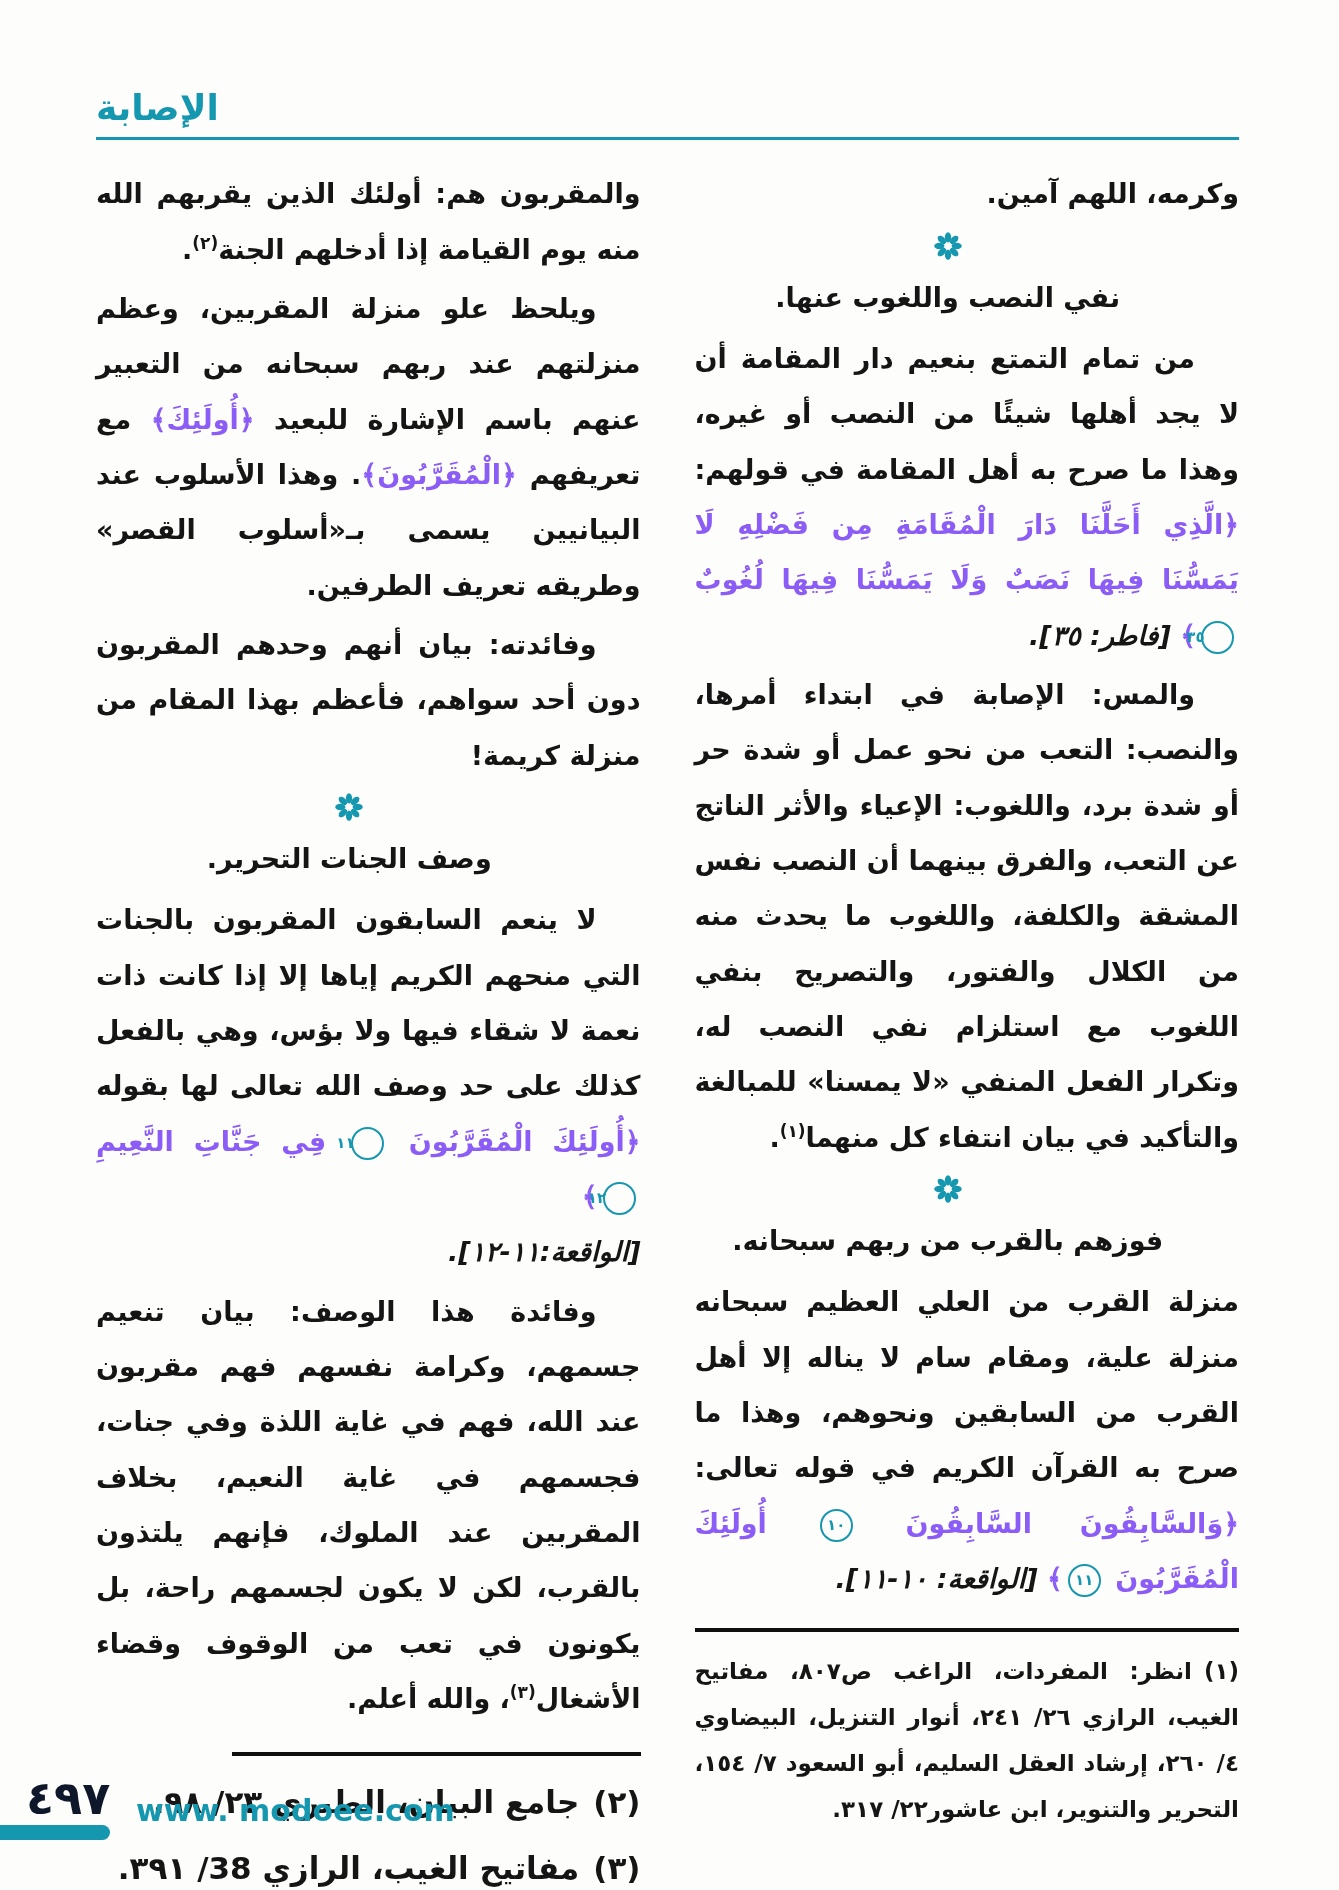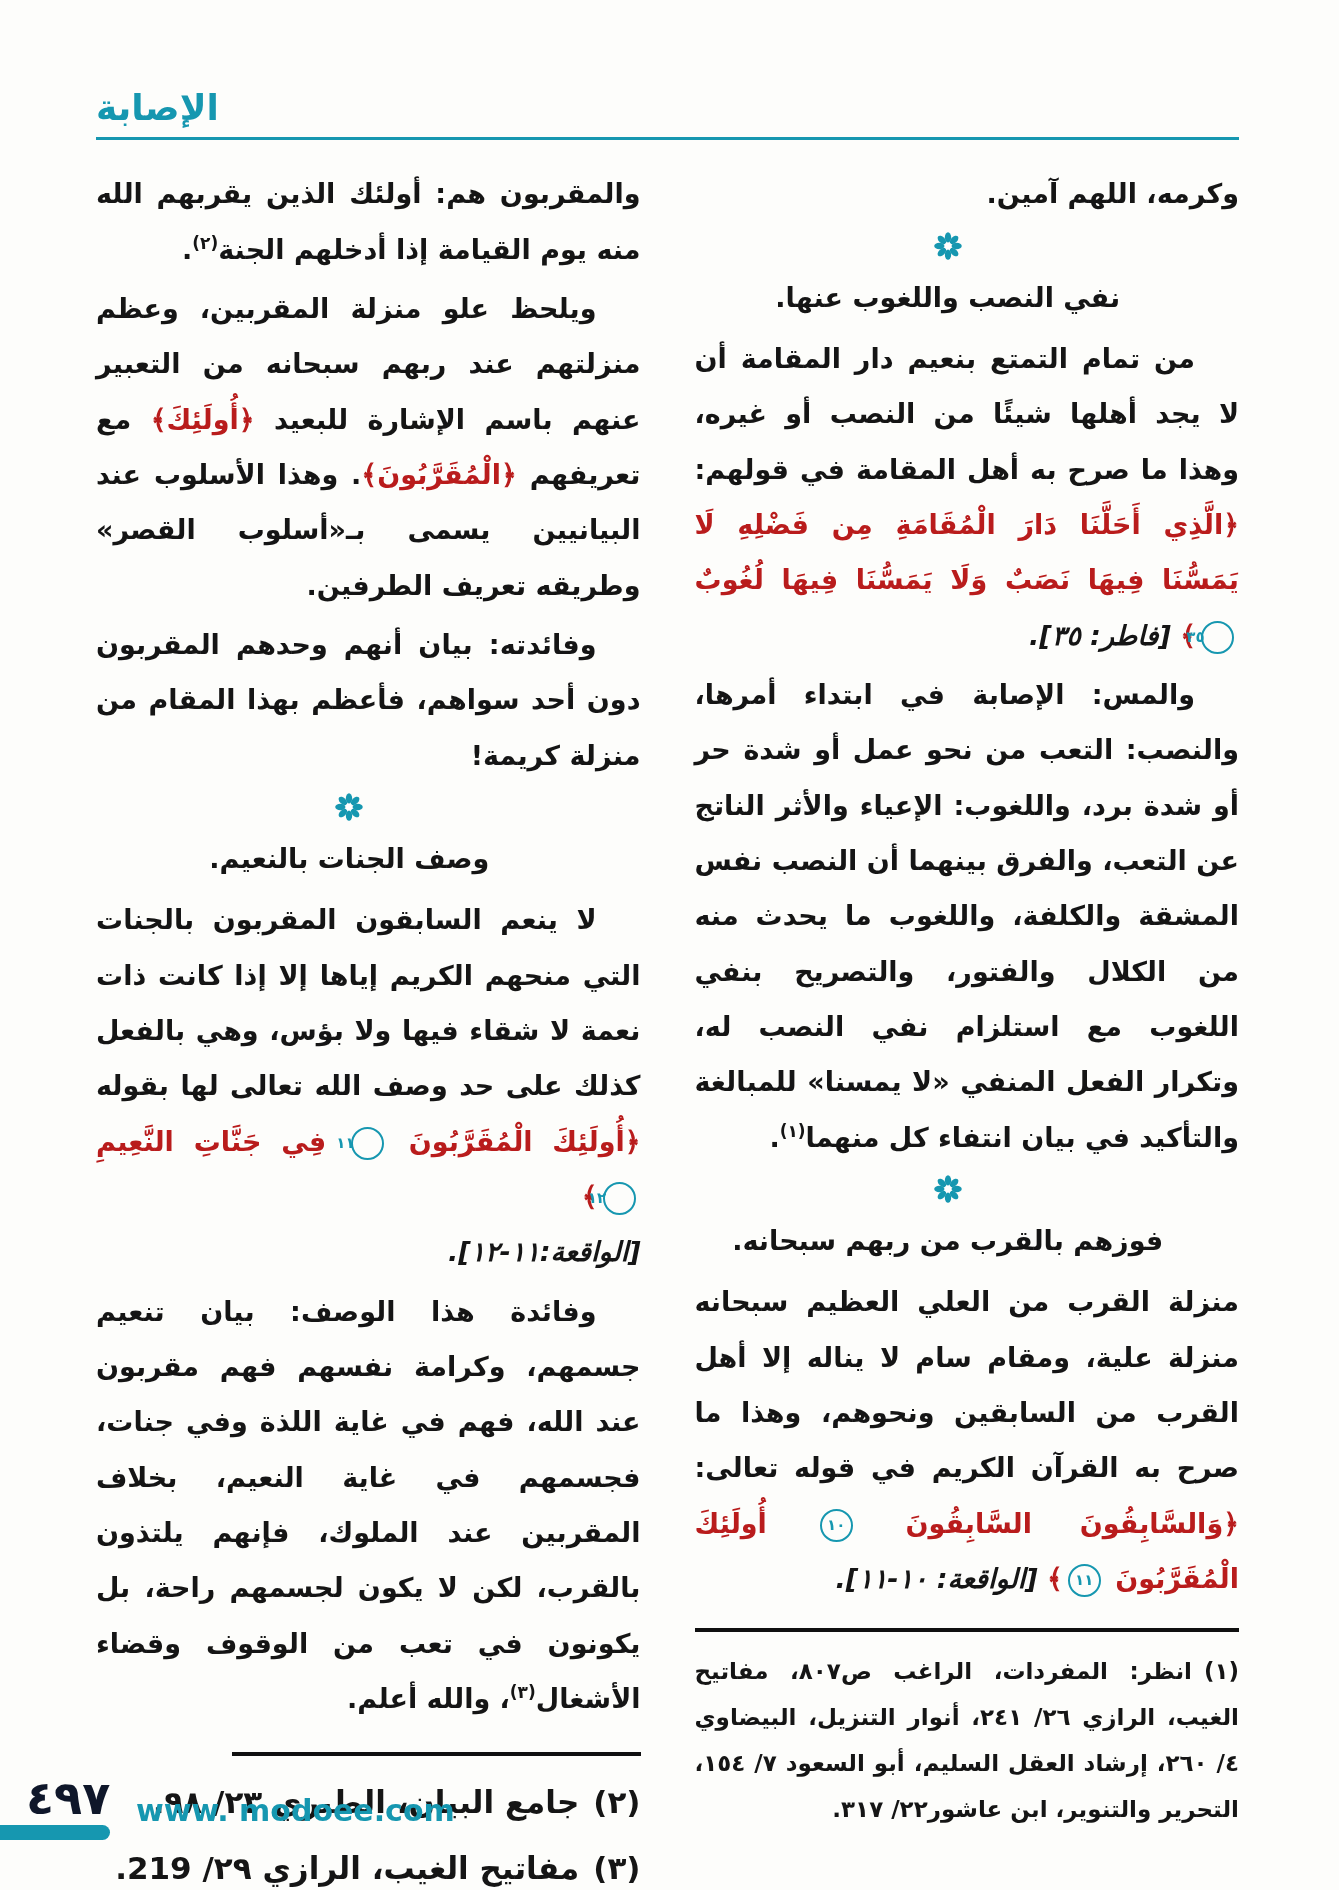--- a/index.html
+++ b/index.html
@@ -47,21 +47,21 @@
     align-items: center;
     gap: 12px;
     padding-right: 38px;
     font-size: 27px;
     font-weight: 800;
     margin: 10px 0 8px 0;
     line-height: 1.9;
     flex-direction: column;
   }
   .flower { display: inline-flex; flex: 0 0 auto; }
-  .quran { color: #b91c1c; }
+  .quran { color: #8b5cf6; }
   .ref { color: #151515; font-style: italic; }
   .ref.block { display: block; text-indent: 0; }
   .vnum {
     display: inline-flex;
     align-items: center;
     justify-content: center;
     width: 33px; height: 33px;
     border: 2px solid #1697b0;
     border-radius: 50%;
     vertical-align: middle;
@@ -215,21 +215,21 @@
                 <g transform="rotate(45 12 12)">
                   <ellipse cx="12" cy="4.6" rx="2.7" ry="4.4"></ellipse>
                     <ellipse cx="12" cy="19.4" rx="2.7" ry="4.4"></ellipse>
                   <ellipse cx="4.6" cy="12" rx="4.4" ry="2.7"></ellipse>
                     <ellipse cx="19.4" cy="12" rx="4.4" ry="2.7"></ellipse>
                 </g>
               </g>
               <circle cx="12" cy="12" r="2.8" fill="#fff"></circle>
             </svg>
           </span>
-          <span>وصف الجنات بالنعيم.</span>
+          <span>وصف الجنات التحرير.</span>
         </h3>
 
         <p class="para">
           <span>لا ينعم السابقون المقربون بالجنات التي منحهم الكريم إياها إلا إذا كانت ذات نعمة لا شقاء فيها ولا بؤس، وهي بالفعل كذلك على حد وصف الله تعالى لها بقوله </span><span class="quran">﴿أُولَئِكَ الْمُقَرَّبُونَ </span><span class="vnum">
               <span>١١</span>
             </span><span class="quran"> فِي جَنَّاتِ النَّعِيمِ </span><span class="vnum">
               <span>١٢</span>
             </span><span class="quran">﴾</span>
           <span class="ref block">[الواقعة:١١-١٢].</span>
         </p>
@@ -237,21 +237,21 @@
         <p class="para">
           <span>وفائدة هذا الوصف: بيان تنعيم جسمهم، وكرامة نفسهم فهم مقربون عند الله، فهم في غاية اللذة وفي جنات، فجسمهم في غاية النعيم، بخلاف المقربين عند الملوك، فإنهم يلتذون بالقرب، لكن لا يكون لجسمهم راحة، بل يكونون في تعب من الوقوف وقضاء الأشغال</span><sup class="fnmark">(٣)</sup><span>، والله أعلم.</span>
         </p>
 
         <div class="fn-sep"></div>
         <div class="fn-lines">
           <p class="fn-line">
             <span class="marker">(٢)</span><span>جامع البيان، الطبري ٢٣/ ٩٨.</span>
           </p>
           <p class="fn-line">
-            <span class="marker">(٣)</span><span>مفاتيح الغيب، الرازي ٢٩/ 219.</span>
+            <span class="marker">(٣)</span><span>مفاتيح الغيب، الرازي 38/ ٣٩١.</span>
           </p>
         </div>
 
       </section>
     </div>
   </div>
 
   <footer class="page-footer">
     <div class="page-tab"></div>
     <div class="page-num">٤٩٧</div>

